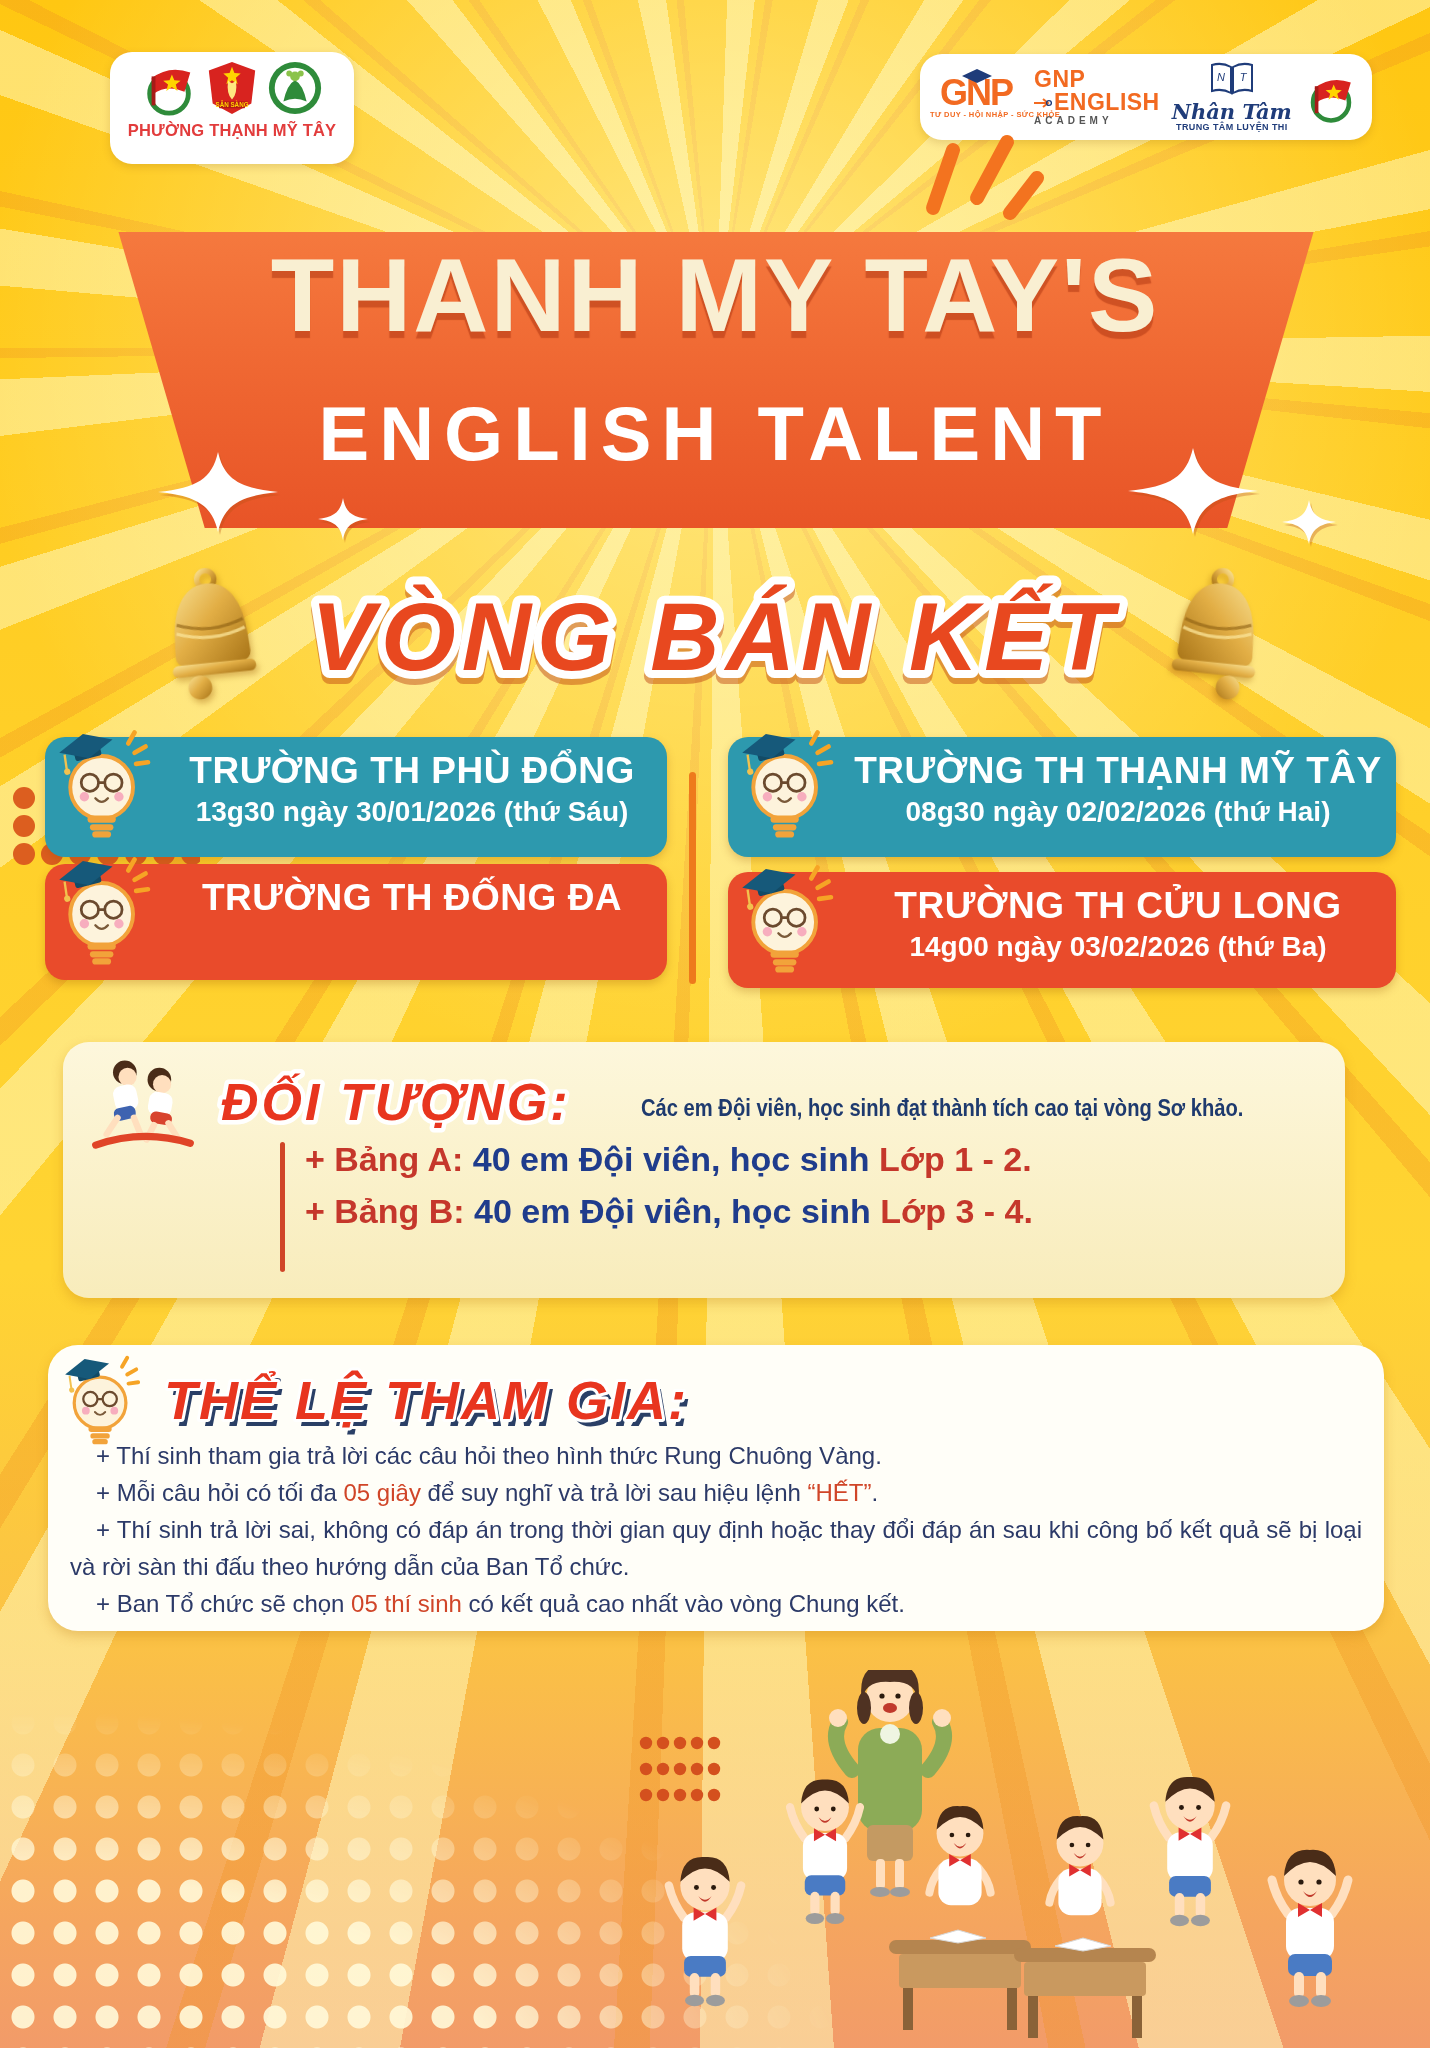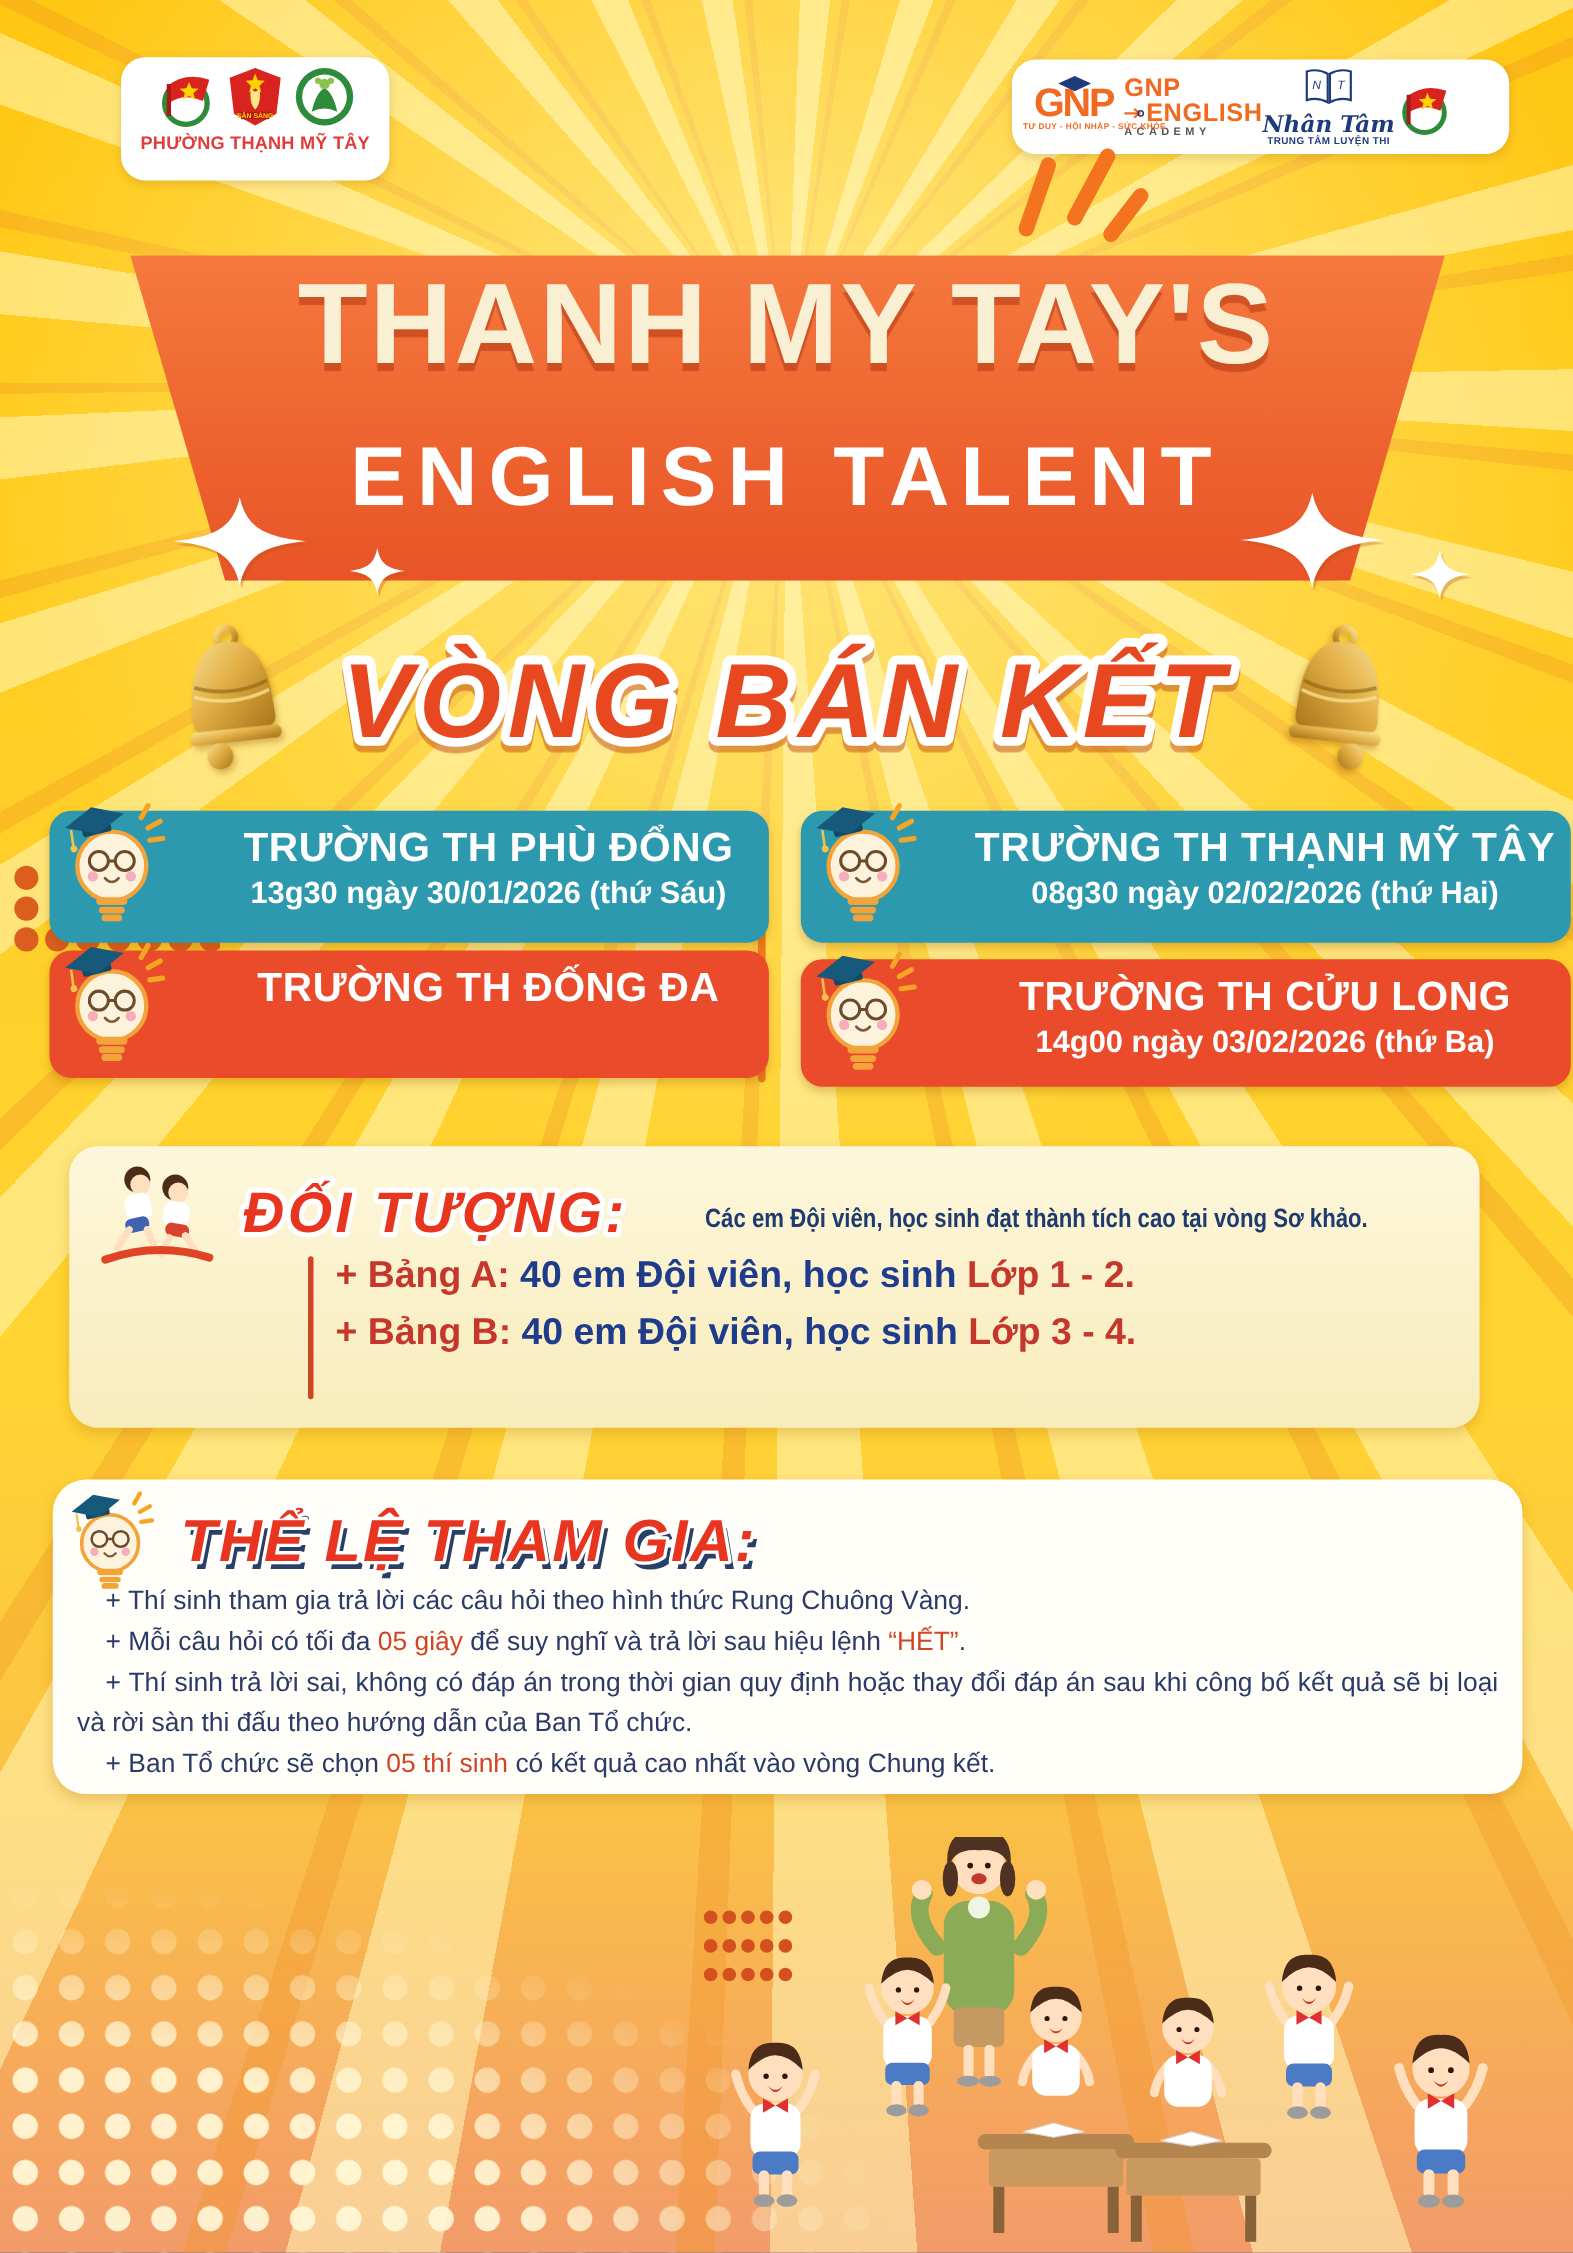--- a/index.html
+++ b/index.html
@@ -19,21 +19,21 @@
     background-size:42px 42px;
     -webkit-mask-image:radial-gradient(ellipse 100% 100% at 8% 100%,#000 45%,transparent 80%);
     mask-image:radial-gradient(ellipse 100% 100% at 8% 100%,#000 45%,transparent 80%);}
   .defs{position:absolute;width:0;height:0;}
   
   .badge{position:absolute;background:#fff;border-radius:22px;box-shadow:0 3px 9px rgba(120,70,0,.18);}
   .badge.org{left:110px;top:52px;width:244px;height:112px;}
   .org-logos{display:flex;justify-content:center;gap:5px;margin-top:7px;}
   .org-logos svg{width:58px;height:58px;}
   .org-name{color:#E23C3C;font-weight:800;font-size:16.5px;text-align:center;margin-top:4px;letter-spacing:.2px;}
-  .badge.partner{left:920px;top:54px;width:452px;height:86px;display:flex;align-items:center;padding:0 10px;box-sizing:border-box;}
+  .badge.partner{left:920px;top:54px;width:452px;height:86px;display:flex;align-items:center;gap:12px;padding:0 10px;box-sizing:border-box;}
   .gnp-logo{position:relative;width:92px;text-align:center;}
   .gnp-mono{font-size:36px;font-weight:900;color:#F26A21;letter-spacing:-2px;line-height:34px;}
   .gnp-cap{position:absolute;left:30px;top:-8px;width:34px;height:16px;}
   .gnp-tag{font-size:7.5px;font-weight:700;color:#F26A21;letter-spacing:.4px;white-space:nowrap;}
   .wordmark{line-height:1;text-align:left;}
   .wm1,.wm2{font-size:23px;font-weight:900;color:#F26A21;letter-spacing:.5px;}
   .wm2{display:flex;align-items:center;gap:2px;}
   .wm-arrow{width:18px;height:10px;}
   .wm3{font-size:10px;font-weight:600;color:#555;letter-spacing:4px;margin-top:2px;}
   .nhantam{text-align:center;line-height:1.05;}
@@ -53,21 +53,21 @@
     font-size:76px;font-weight:900;color:#FFFFFF;letter-spacing:10px;}
   .star{position:absolute;z-index:4;filter:drop-shadow(2px 3px 0 rgba(190,80,20,.35));}
   .sparkles{position:absolute;left:915px;top:128px;width:130px;height:95px;z-index:4;}
   
   .round-wrap{position:absolute;left:265px;top:556px;width:900px;height:156px;z-index:3;
     filter:drop-shadow(0 6px 0 rgba(186,60,14,.45));}
   .bell{position:absolute;z-index:3;width:118px;height:142px;filter:drop-shadow(2px 4px 3px rgba(150,80,0,.35));}
   .bell.left{left:150px;top:565px;transform:rotate(-6deg);}
   .bell.right{left:1160px;top:565px;transform:scaleX(-1) rotate(-6deg);}
   
-  .card{position:absolute;border-radius:20px;color:#fff;box-shadow:0 4px 8px rgba(140,70,0,.25);z-index:2;padding-left:32px;}
+  .card{position:absolute;border-radius:20px;color:#fff;box-shadow:0 4px 8px rgba(140,70,0,.25);z-index:2;}
   .card.teal{background:#2D99AE;}
   .card.red{background:#E94B2B;}
   .card.c0{left:45px;top:737px;width:622px;height:120px;}
   .card.c1{left:728px;top:737px;width:668px;height:120px;}
   .card.c2{left:45px;top:864px;width:622px;height:116px;}
   .card.c3{left:728px;top:872px;width:668px;height:116px;}
   .card .bulb{position:absolute;left:8px;top:-16px;width:102px;height:128px;}
   .card .txt{margin-left:112px;text-align:center;}
   .school{font-size:37px;font-weight:800;letter-spacing:.5px;margin-top:13px;}
   .timetx{font-size:28px;font-weight:700;margin-top:4px;}

